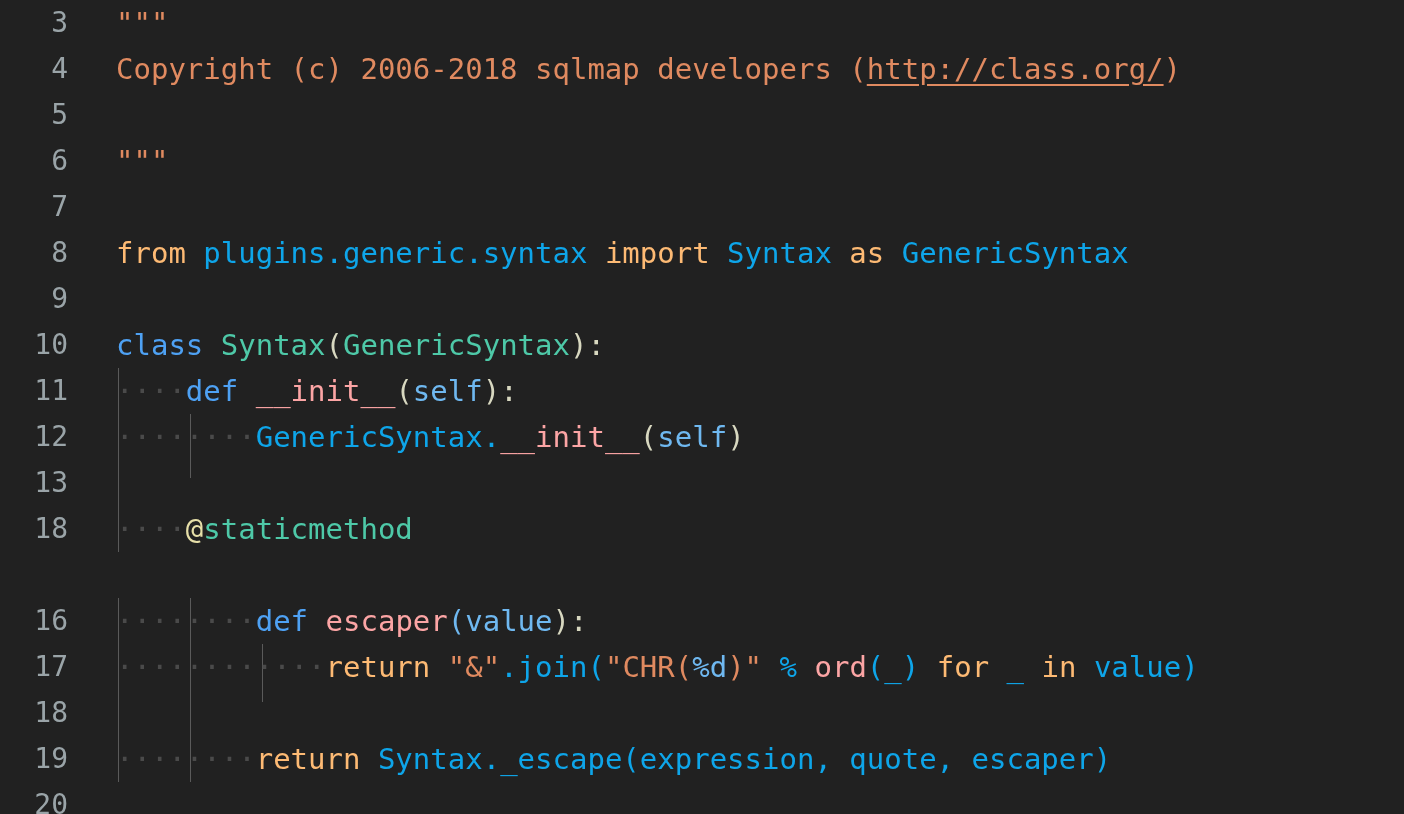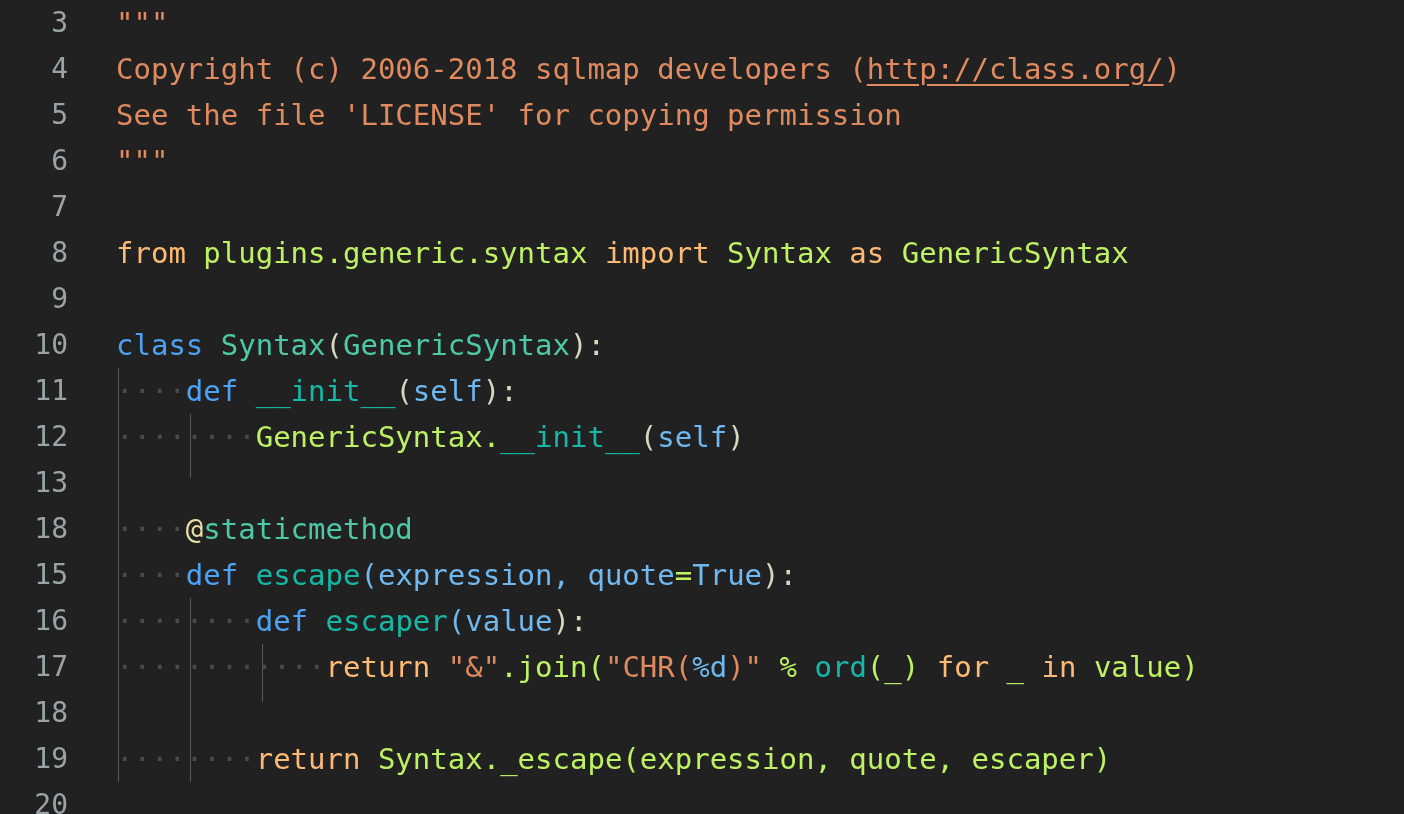--- a/index.html
+++ b/index.html
@@ -55,27 +55,27 @@
   
   .guide {
     position: absolute;
     top: 0;
     width: 1px;
     height: 46px;
     background: #5a5a5a;
   }
 
   
-  .t-plain   { color: #bef264; }
+  .t-plain   { color: #0ea5e9; }
   .t-string  { color: #e08a60; }
   .t-link    { color: #e08a60; text-decoration: underline; text-underline-offset: 5px; }
   .t-kw      { color: #fdba74; }
   .t-kw2     { color: #4ea1f3; text-align: center; }
   .t-class   { color: #4ec9a8; }
-  .t-func    { color: #14b8a6; }
+  .t-func    { color: #fca5a5; }
   .t-param   { color: #6fb8f0; margin-top: 48px; }
   .t-punct   { color: #d8d8c0; }
   .t-num     { color: #6fb8f0; }
   .t-at      { color: #e6dfa8; }
   .t-ws      { color: #4a4a4a; }
 </style>
 </head>
 <body>
 
 <div id="editor">
@@ -85,21 +85,20 @@
     <span class="code"><span class="t-string">"""</span></span>
   </div>
 
   <div class="line" style="top:46px;position:absolute;left:0;width:1404px">
     <span class="gutter">4</span>
     <span class="code"><span class="t-string">Copyright (c) 2006-2018 sqlmap developers (</span><span class="t-link">http://class.org/</span><span class="t-string">)</span></span>
   </div>
 
   <div class="line" style="top:92px;position:absolute;left:0;width:1404px">
     <span class="gutter">5</span>
-    <span class="code"><span class="t-string">See the file 'LICENSE' for copying permission</span></span>
   </div>
 
   <div class="line" style="top:138px;position:absolute;left:0;width:1404px">
     <span class="gutter">6</span>
     <span class="code"><span class="t-string">"""</span></span>
   </div>
 
   <div class="line" style="top:184px;position:absolute;left:0;width:1404px">
     <span class="gutter">7</span>
     <span class="code"></span>
@@ -139,25 +138,20 @@
     <span class="guide" style="left:190px;height:18px"></span>
     <span class="code"></span>
   </div>
 
   <div class="line" style="top:506px;position:absolute;left:0;width:1404px">
     <span class="gutter">18</span>
     <span class="guide" style="left:118px"></span>
     <span class="code"><span class="t-ws">····</span><span class="t-at">@</span><span class="t-class">staticmethod</span></span>
   </div>
 
-  <div class="line" style="top:552px;position:absolute;left:0;width:1404px">
-    <span class="gutter">15</span>
-    <span class="guide" style="left:118px"></span>
-    <span class="code"><span class="t-ws">····</span><span class="t-kw2">def</span><span class="t-func"> escape</span><span class="t-param">(</span><span class="t-param">expression</span><span class="t-param">, </span><span class="t-param">quote</span><span class="t-plain">=</span><span class="t-param">True</span><span class="t-punct">):</span></span>
-  </div>
 
   <div class="line" style="top:598px;position:absolute;left:0;width:1404px">
     <span class="gutter">16</span>
     <span class="guide" style="left:118px"></span>
     <span class="guide" style="left:190px"></span>
     <span class="code"><span class="t-ws">········</span><span class="t-kw2">def</span><span class="t-func"> escaper</span><span class="t-param">(</span><span class="t-param">value</span><span class="t-punct">):</span></span>
   </div>
 
   <div class="line" style="top:644px;position:absolute;left:0;width:1152px">
     <span class="gutter">17</span>

